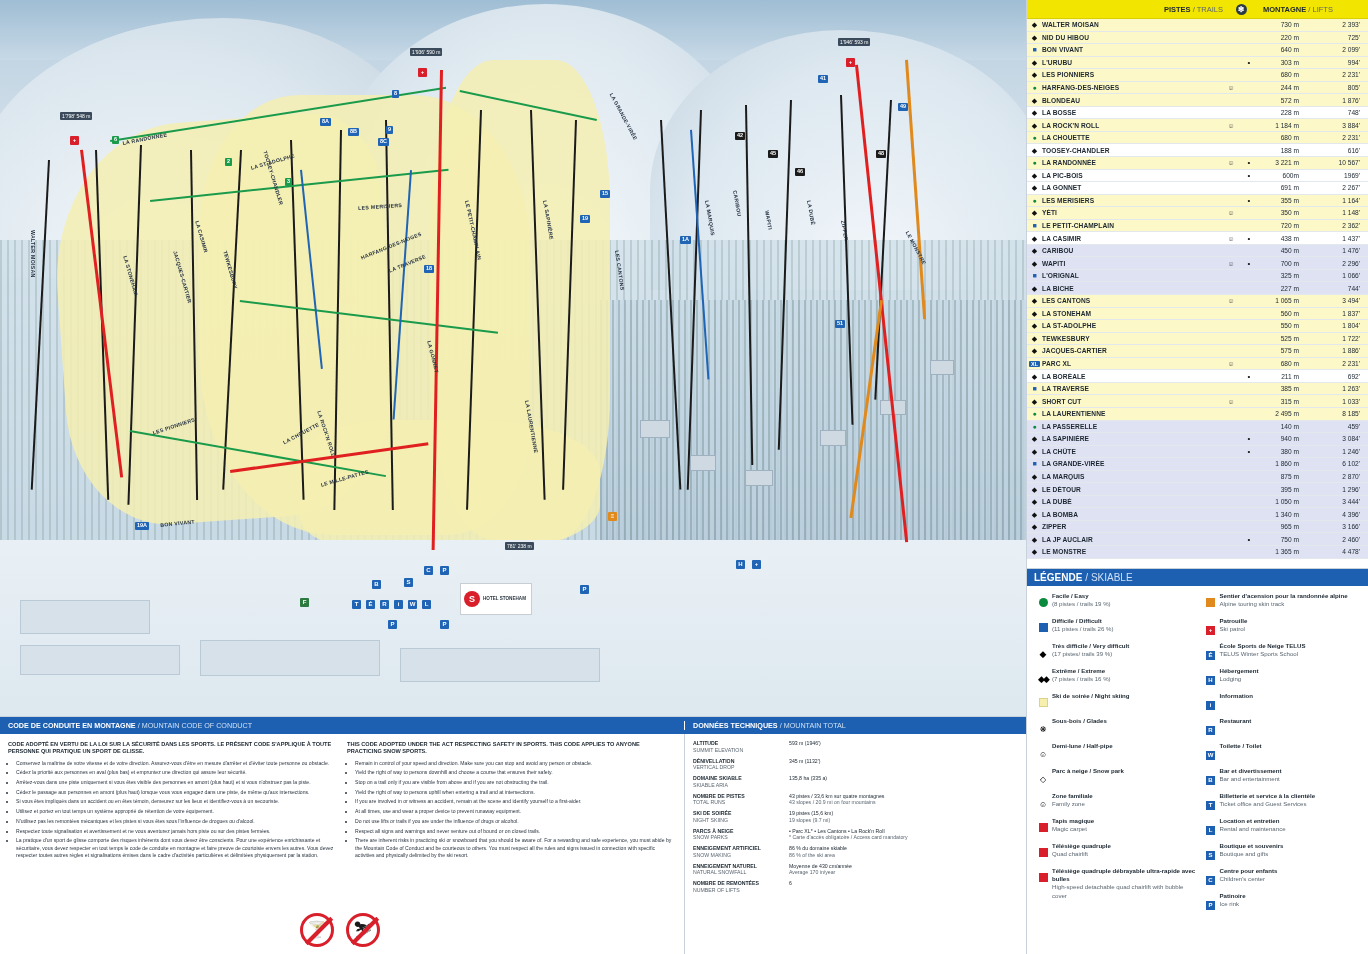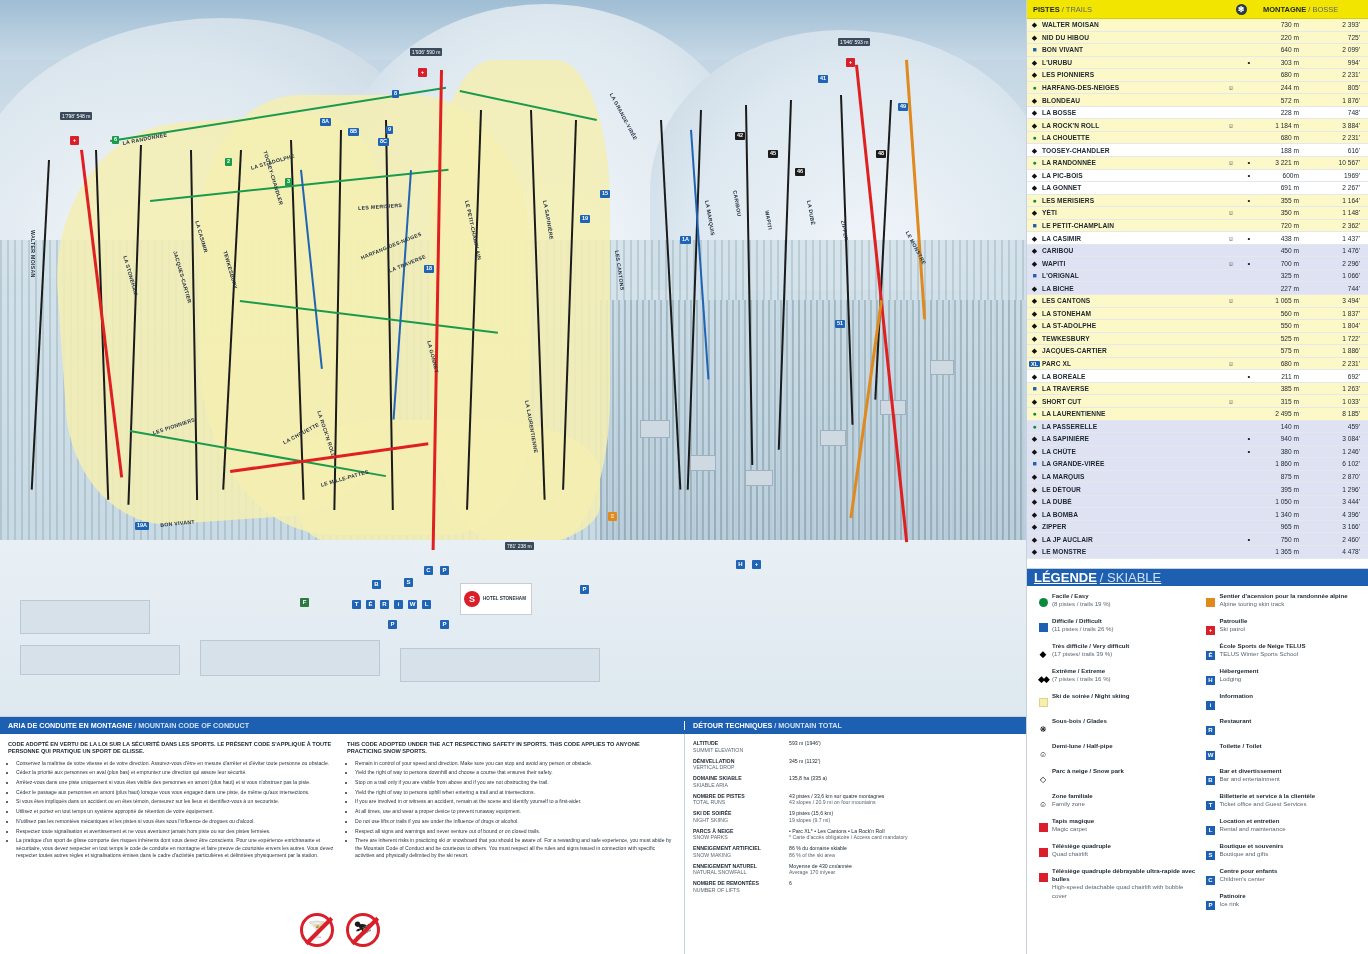--- a/index.html
+++ b/index.html
@@ -114,21 +114,21 @@
   
   #trail-panel {
     position:absolute; left:1026px; top:0; width:342px; height:568px;
     background:#fff; border-left:1px solid #c9d2da;
   }
   .panel-header {
     display:flex; align-items:center; height:19px;
     background:#f2e600; border-bottom:1px solid #d9ce00;
     font-size:7.5px; font-weight:bold; color:#1b2630;
   }
-  .ph-pistes { width:196px; padding-left:6px; }
+  .ph-pistes { width:196px; padding-left:6px;text-align:right; }
   .ph-icon   { width:36px; text-align:center; }
   .ph-long   { flex:1; padding-left:4px; }
   .ph-light  { font-weight:normal; color:#5c6670; }
   .snow-ico {
     display:inline-block; width:11px; height:11px; border-radius:50%;
     background:#2b3a47; color:#fff; font-size:8px; line-height:11px; text-align:center;
   }
   .trow {
     display:flex; align-items:center; height:12.55px; font-size:6.6px;
     border-bottom:1px solid #e3e8ec; color:#1b2630;
@@ -148,22 +148,22 @@
   .s-black { color:#111; }
   .s-park  { display:inline-block; background:#1d5fb0; color:#fff; font-size:5.5px;
              padding:0 2px; border-radius:1px; font-weight:bold; }
 
   
   #legend {
     position:absolute; left:1026px; top:568px; width:342px; height:386px;
     background:#fff; border-left:1px solid #c9d2da; border-top:1px solid #c9d2da;
   }
   .legend-title {
-    height:17px; background:#1d5fb0; color:#fff; font-size:13px; font-weight:bold;
-    display:flex; align-items:center; padding-left:7px;text-decoration:underline;
+    height:17px; background:#1d5fb0; color:#fff; font-size:10px; font-weight:bold;
+    display:flex; align-items:center; padding-left:7px;
   }
   .legend-title span.light { font-weight:normal; color:#cfe0f5; margin-left:3px; }
   .legend-cols { display:flex; padding:6px 5px 0 7px; gap:6px; }
   .legend-col { width:50%; }
   .lrow { display:flex; align-items:flex-start; margin-bottom:6px; }
   .lrow .ic { width:18px; flex:0 0 18px; text-align:center; padding-top:1px; }
   .lrow .tx { font-size:6.1px; line-height:1.35; color:#1b2630; }
   .lrow .tx b { font-weight:bold; }
   .lrow .tx .sub { color:#5a6670; }
   .sq { display:inline-block; width:9px; height:9px; }
@@ -175,21 +175,21 @@
   #bottom {
     position:absolute; left:0; top:716px; width:1026px; height:238px;
     background:#fff; border-top:1px solid #c9d2da;
   }
   .bottom-bar {
     display:flex; height:17px; background:#1d5fb0; color:#fff;
     font-size:7.2px; font-weight:bold; align-items:center;
   }
   .bb-left { width:684px; padding-left:8px; }
   .bb-right { flex:1; padding-left:8px; border-left:1px solid #fff; }
-  .bb-light { font-weight:bold; color:#cfe0f5; }
+  .bb-light { font-weight:normal; color:#cfe0f5; }
   .bottom-body { display:flex; height:221px; }
   .conduct { width:684px; display:flex; padding:7px 8px 0 8px; gap:10px; position:relative; }
   .conduct-col { width:50%; }
   .conduct h4 { font-size:5.6px; margin:0 0 4px 0; color:#1b2630; line-height:1.3; }
   .conduct ul { margin:0; padding-left:8px; }
   .conduct li { font-size:5.1px; line-height:1.42; color:#2a3views; color:#2a3440; margin-bottom:2.5px; }
   .nosign { position:absolute; bottom:8px; left:300px; display:flex; gap:12px; }
   .nocircle {
     width:34px; height:34px; border-radius:50%; border:3px solid #d81f2a;
     position:relative; background:#fff;
@@ -356,21 +356,21 @@
 
 <div id="trail-panel">
   <div class="panel-header">
     <div class="ph-pistes">
       <span>PISTES</span>
       <span class="ph-light">/ TRAILS</span>
     </div>
     <div class="ph-icon"><span class="snow-ico">❄</span></div>
     <div class="ph-long">
       <span>MONTAGNE</span>
-      <span class="ph-light">/ BOSSE</span>
+      <span class="ph-light">/ LIFTS</span>
     </div>
   </div>
   <div id="trail-rows">
       <div class="trow yellow">
         <div class="diff"><span class="sym s-black">◆</span></div>
         <div class="name">WALTER MOISAN</div>
         <div class="park"></div>
         <div class="night"></div>
         <div class="m">730 m</div>
         <div class="ft">2 393'</div>
@@ -823,25 +823,25 @@
           <div class="ic"><span class="ic-blue">P</span></div>
           <div class="tx"><b class="fr">Patinoire</b><div class="sub en">Ice rink</div></div>
         </div>
       </div>
   </div>
 </div>
 
 <div id="bottom">
   <div class="bottom-bar">
     <div class="bb-left">
-      <span>ARIA DE CONDUITE EN MONTAGNE</span>
+      <span>CODE DE CONDUITE EN MONTAGNE</span>
       <span class="bb-light">/ MOUNTAIN CODE OF CONDUCT</span>
     </div>
     <div class="bb-right">
-      <span>DÉTOUR TECHNIQUES</span>
+      <span>DONNÉES TECHNIQUES</span>
       <span class="bb-light">/ MOUNTAIN TOTAL</span>
     </div>
   </div>
   <div class="bottom-body">
     <div class="conduct">
       <div class="conduct-col">
         <h4>CODE ADOPTÉ EN VERTU DE LA LOI SUR LA SÉCURITÉ DANS LES SPORTS. LE PRÉSENT CODE S'APPLIQUE À TOUTE PERSONNE QUI PRATIQUE UN SPORT DE GLISSE.</h4>
         <ul id="conduct-fr">
             <li>Conservez la maîtrise de votre vitesse et de votre direction. Assurez-vous d'être en mesure d'arrêter et d'éviter toute personne ou obstacle.</li>
             <li>Cédez la priorité aux personnes en aval (plus bas) et empruntez une direction qui assure leur sécurité.</li>

